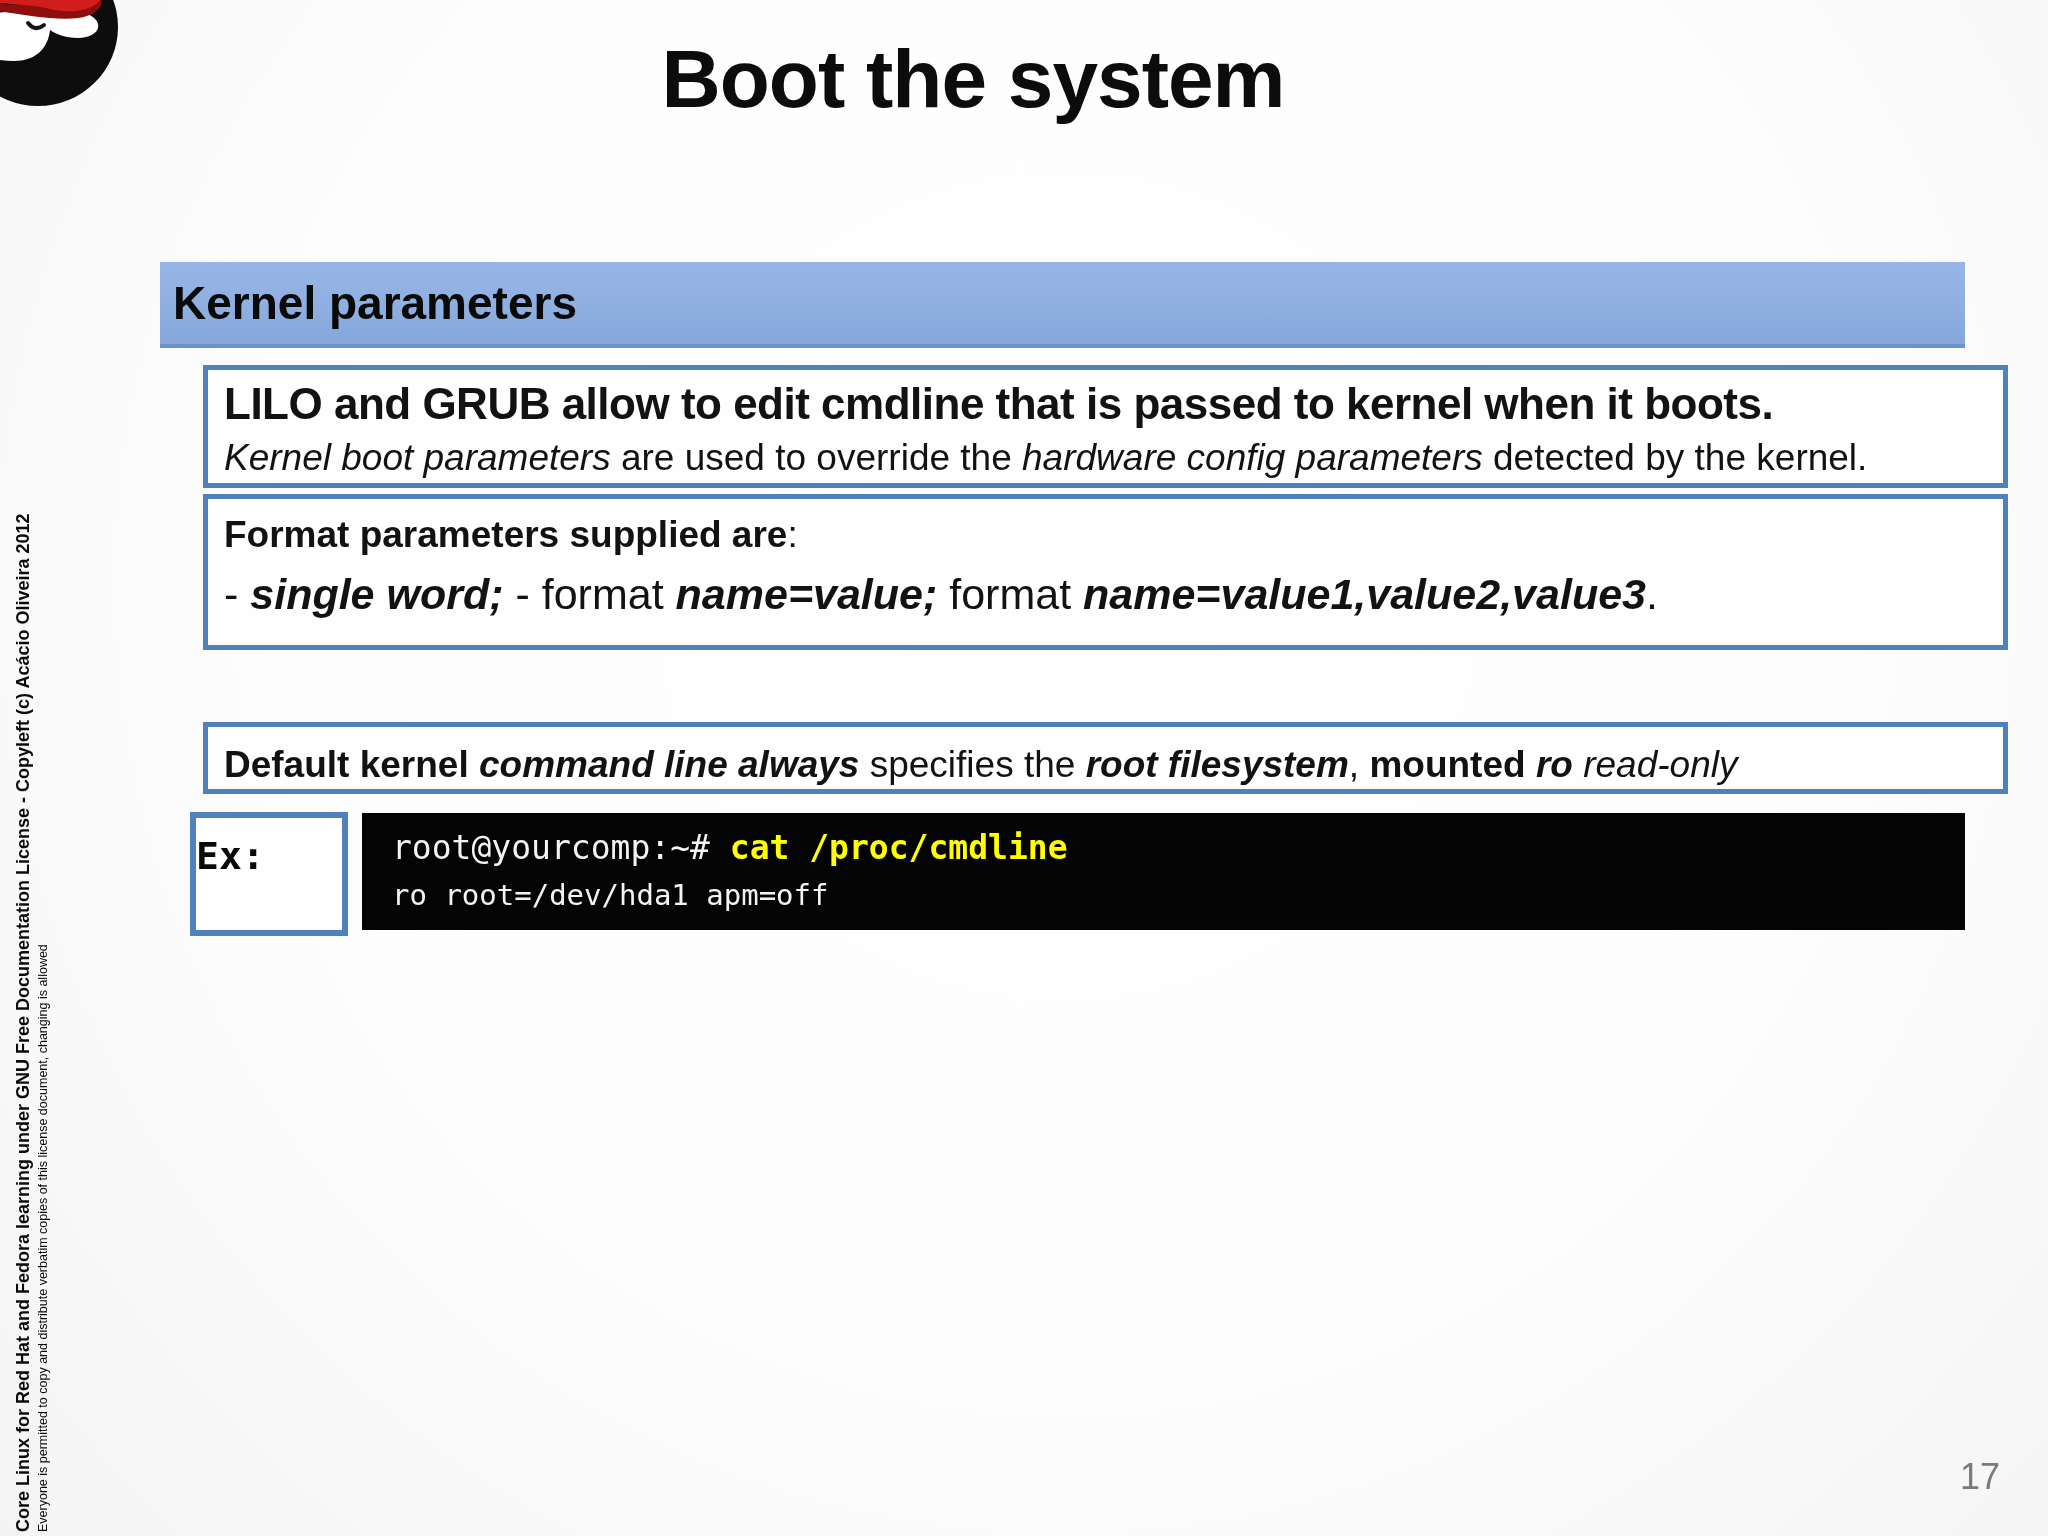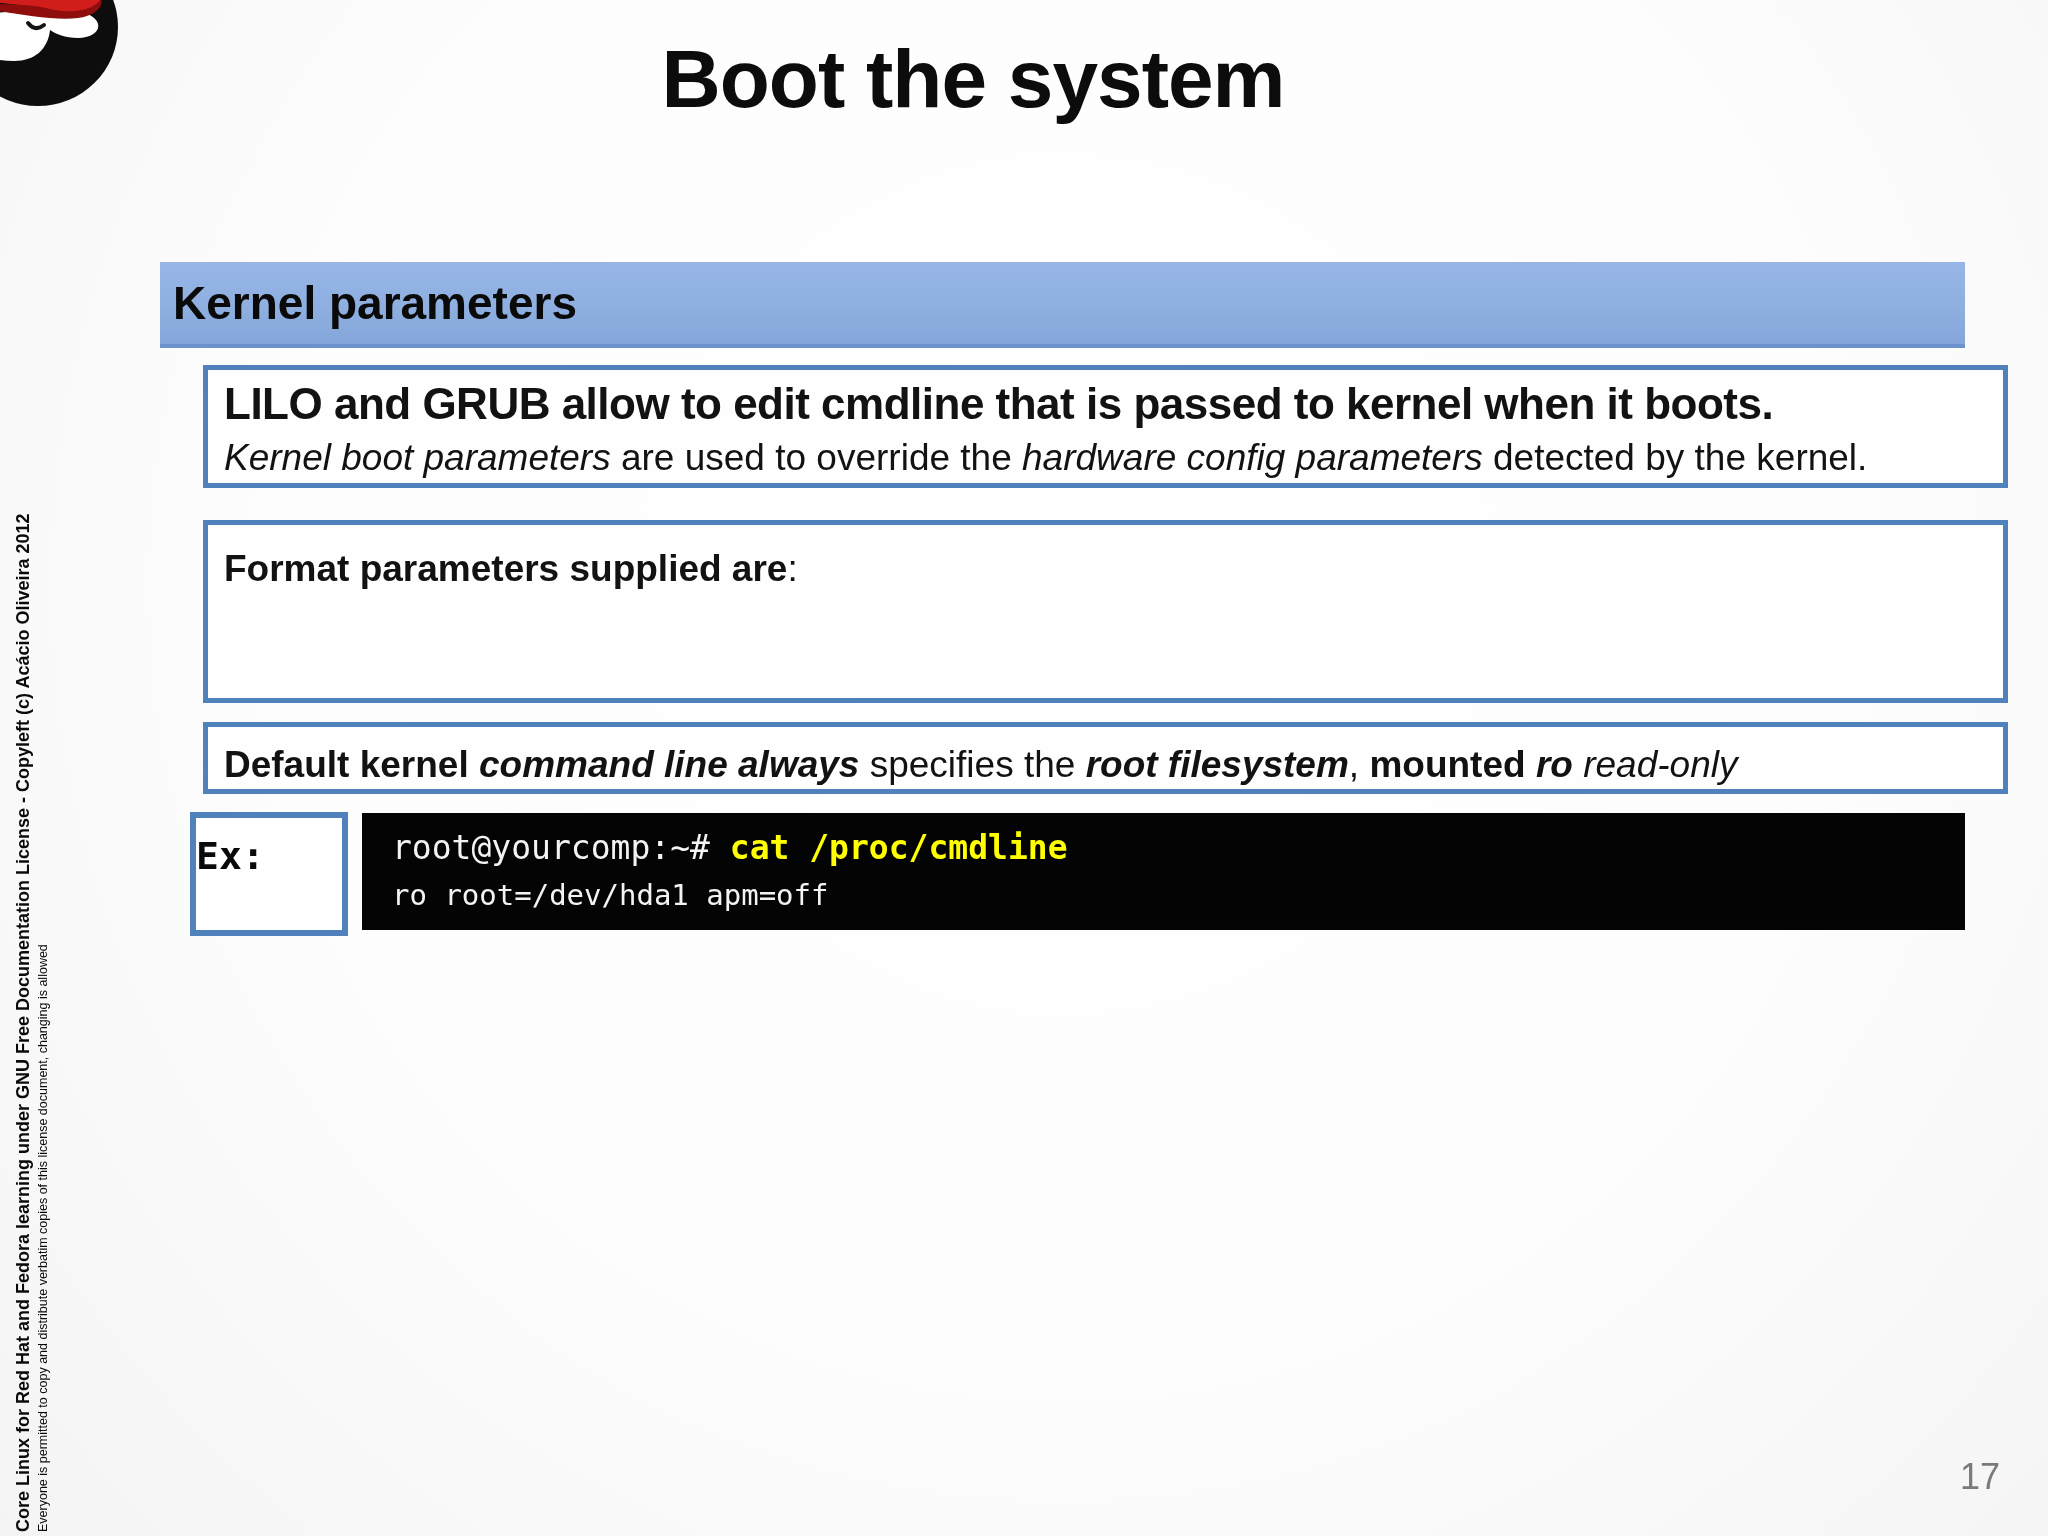--- a/index.html
+++ b/index.html
@@ -52,21 +52,21 @@
     background:#fefefe;
     border:5px solid var(--box-border);
     padding:4px 16px;
     margin-left:43px;
   }
   .box .b{font-weight:bold;}
   .box .i{font-style:italic;}
   .box1{top:365px;height:123px;}
   .box1 .l1{font-size:44px;font-weight:bold;line-height:60px;letter-spacing:-0.5px;}
   .box1 .l2{font-size:37px;line-height:48px;}
-  .box2{top:520px;height:183px;padding-top:16px;}
+  .box2{top:494px;height:156px;padding-top:8px;}
   .box2 .l1{font-size:37px;line-height:56px;font-weight:normal;}
   .box2 .l2{font-size:43px;line-height:62px;}
   .box2 .l3{font-size:31px;line-height:48px;}
   .box3{top:722px;height:72px;display:flex;align-items:flex-end;}
   .box3 .l1{font-size:37px;line-height:40px;}
   
   .ex-box{
     position:absolute;left:190px;top:812px;width:158px;height:124px;
     background:#ffffff;
     border:6px solid var(--box-border);
@@ -122,20 +122,21 @@
     <span class="hdr-label">Kernel parameters</span>
   </div>
 
   <div class="box box1">
     <div class="l1">LILO and GRUB allow to edit cmdline that is passed to kernel when it boots.</div>
     <div class="l2"><span class="i">Kernel boot parameters</span><span> are used to override the </span><span class="i">hardware config parameters</span><span> detected by the kernel.</span></div>
   </div>
 
   <div class="box box2">
     <div class="l1"><span class="b">Format parameters supplied are</span><span>:</span></div>
+    <div class="l2"><span>- </span><span class="b i">single word;</span><span> - format </span><span class="b i">name=value;</span><span> format </span><span class="b i">name=value1,value2,value3</span><span>.</span></div>
   </div>
 
   <div class="box box3">
     <div class="l1"><span class="b">Default kernel </span><span class="b i">command line always</span><span> specifies the </span><span class="b i">root filesystem</span><span>, </span><span class="b">mounted </span><span class="b i">ro</span><span class="i"> read-only</span></div>
   </div>
 
   <div class="ex-box">
     <span class="ex-label">Ex:</span>
   </div>
 

